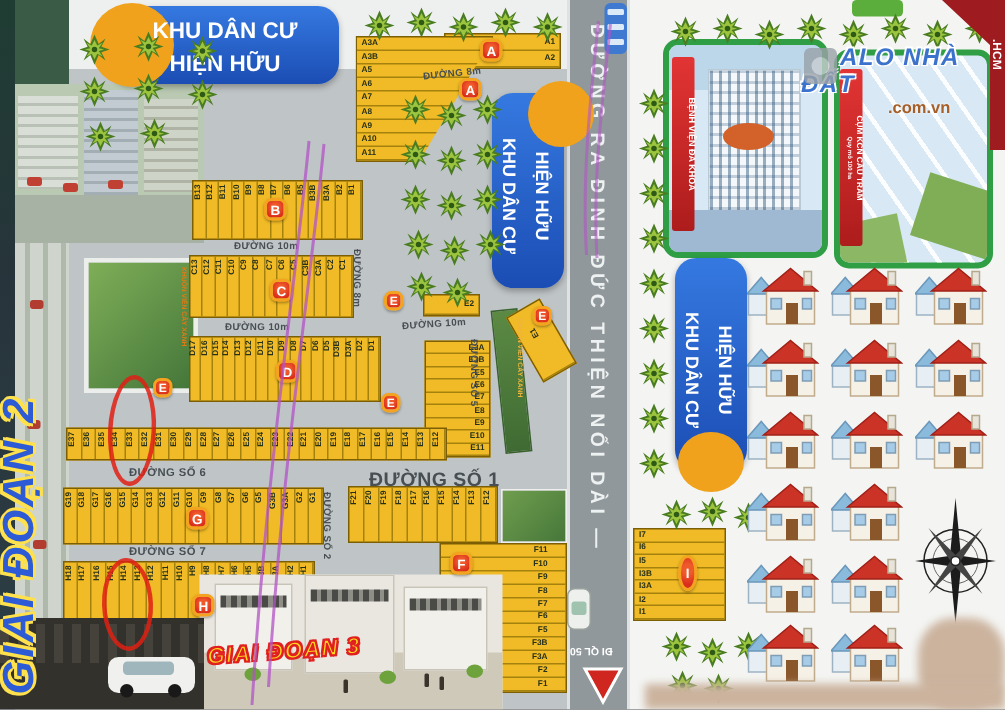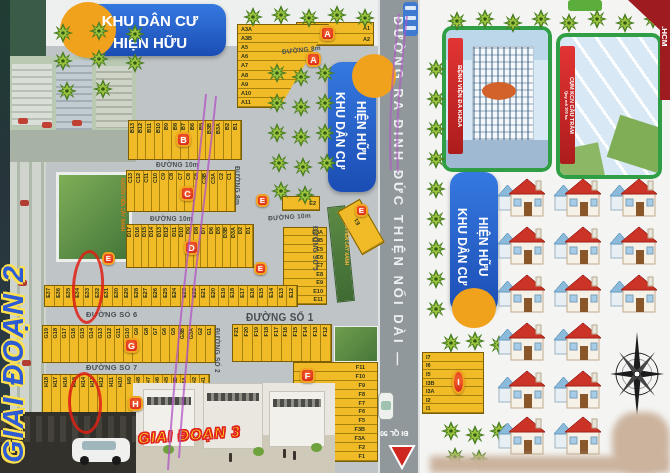--- a/index.html
+++ b/index.html
@@ -705,21 +705,21 @@
   <div class="badge" style="left:300px;top:368px;">F</div>
   <div class="badge" style="left:124px;top:338px;">G</div>
   <div class="badge" style="left:128px;top:396px;">H</div>
   <div class="badge oval" style="left:452px;top:370px;">I</div>
 
   <div class="rlabel" style="left:282px;top:46px;transform:rotate(-6deg);">ĐƯỜNG 8m</div>
   <div class="rlabel vert" style="left:234px;top:166px;">ĐƯỜNG 8m</div>
   <div class="rlabel" style="left:156px;top:161px;">ĐƯỜNG 10m</div>
   <div class="rlabel" style="left:150px;top:215px;">ĐƯỜNG 10m</div>
   <div class="rlabel" style="left:268px;top:213px;transform:rotate(-4deg);">ĐƯỜNG 10m</div>
-  <div class="rlabel" style="left:246px;top:312px;font-size:10px;">ĐƯỜNG SỐ 1</div>
+  <div class="rlabel" style="left:246px;top:312px;font-size:13px;">ĐƯỜNG SỐ 1</div>
   <div class="rlabel vert" style="left:214px;top:328px;">ĐƯỜNG SỐ 2</div>
   <div class="rlabel" style="left:86px;top:310px;font-size:7.5px;">ĐƯỜNG SỐ 6</div>
   <div class="rlabel" style="left:86px;top:363px;font-size:7.5px;">ĐƯỜNG SỐ 7</div>
   <div class="rlabel vert" style="left:312px;top:226px;">ĐƯỜNG SỐ 5</div>
 
   <div class="banner banner1">
     <span class="crescent" style="left:-14px;top:-2px;width:56px;height:56px;"></span>
     <div>KHU DÂN CƯ</div>
     <div>HIỆN HỮU</div>
   </div>
@@ -752,20 +752,27 @@
     <div class="abs" style="left:0;top:0;width:100px;height:140px;background:linear-gradient(115deg,#dfe9f2 0 35%,#cfdde9 35% 65%,#e8f0f6 65%);
          background-image:repeating-linear-gradient(55deg,rgba(255,255,255,.9) 0 3px,transparent 3px 18px);"></div>
     <div class="abs" style="left:52px;top:86px;width:60px;height:44px;background:#7fae57;transform:rotate(18deg);"></div>
     <div class="abs" style="left:-8px;top:110px;width:50px;height:34px;background:#8cb765;transform:rotate(-12deg);"></div>
   </div>
   <div class="ribbon" style="left:560px;top:46px;width:15px;height:118px;font-size:5.5px;">
     <span>CỤM KCN CẦU TRÀM</span>
     <span style="font-size:4px;display:block;">Quy mô 100 ha</span>
   </div>
 
+  <div class="watermark">
+    <span class="camera">
+        <i></i>
+      </span>
+    <span class="wm-title" style="margin-left:26px;">ALO NHÀ ĐẤT</span>
+    <span class="wm-domain">.com.vn</span>
+  </div>
   <div class="corner-ribbon">
     <svg width="42" height="100" viewBox="0 0 42 100">
       <polygon points="0,0 42,0 42,100 32,100 32,30" fill="#9e1b20"></polygon>
     </svg>
     <span class="txt">.HCM</span>
   </div>
 
   <div class="bus">
       <i style="top:4px;"></i>
       <i style="top:14px;"></i>

